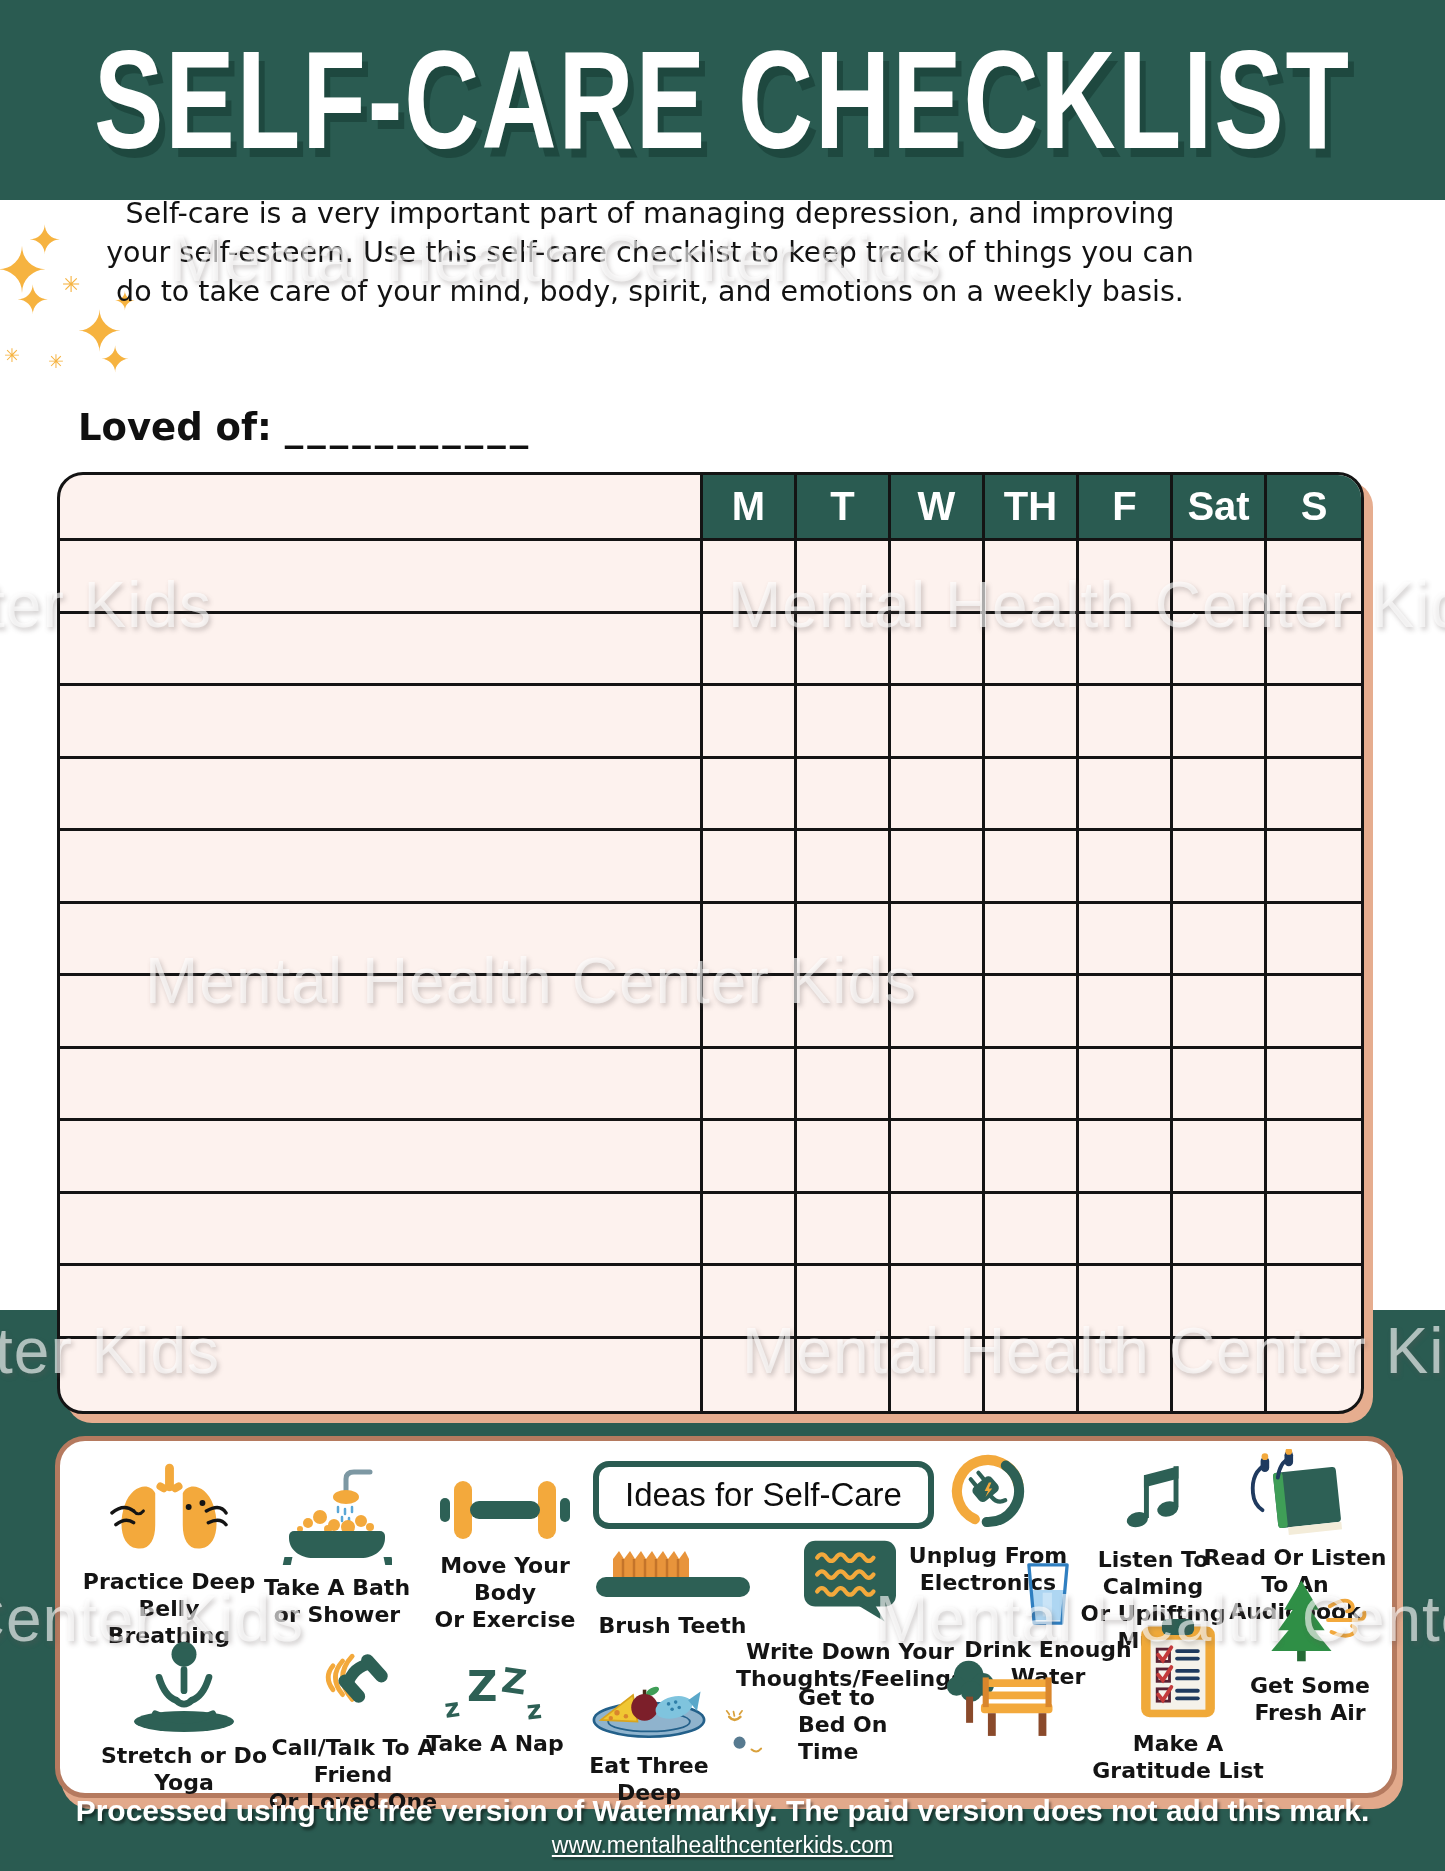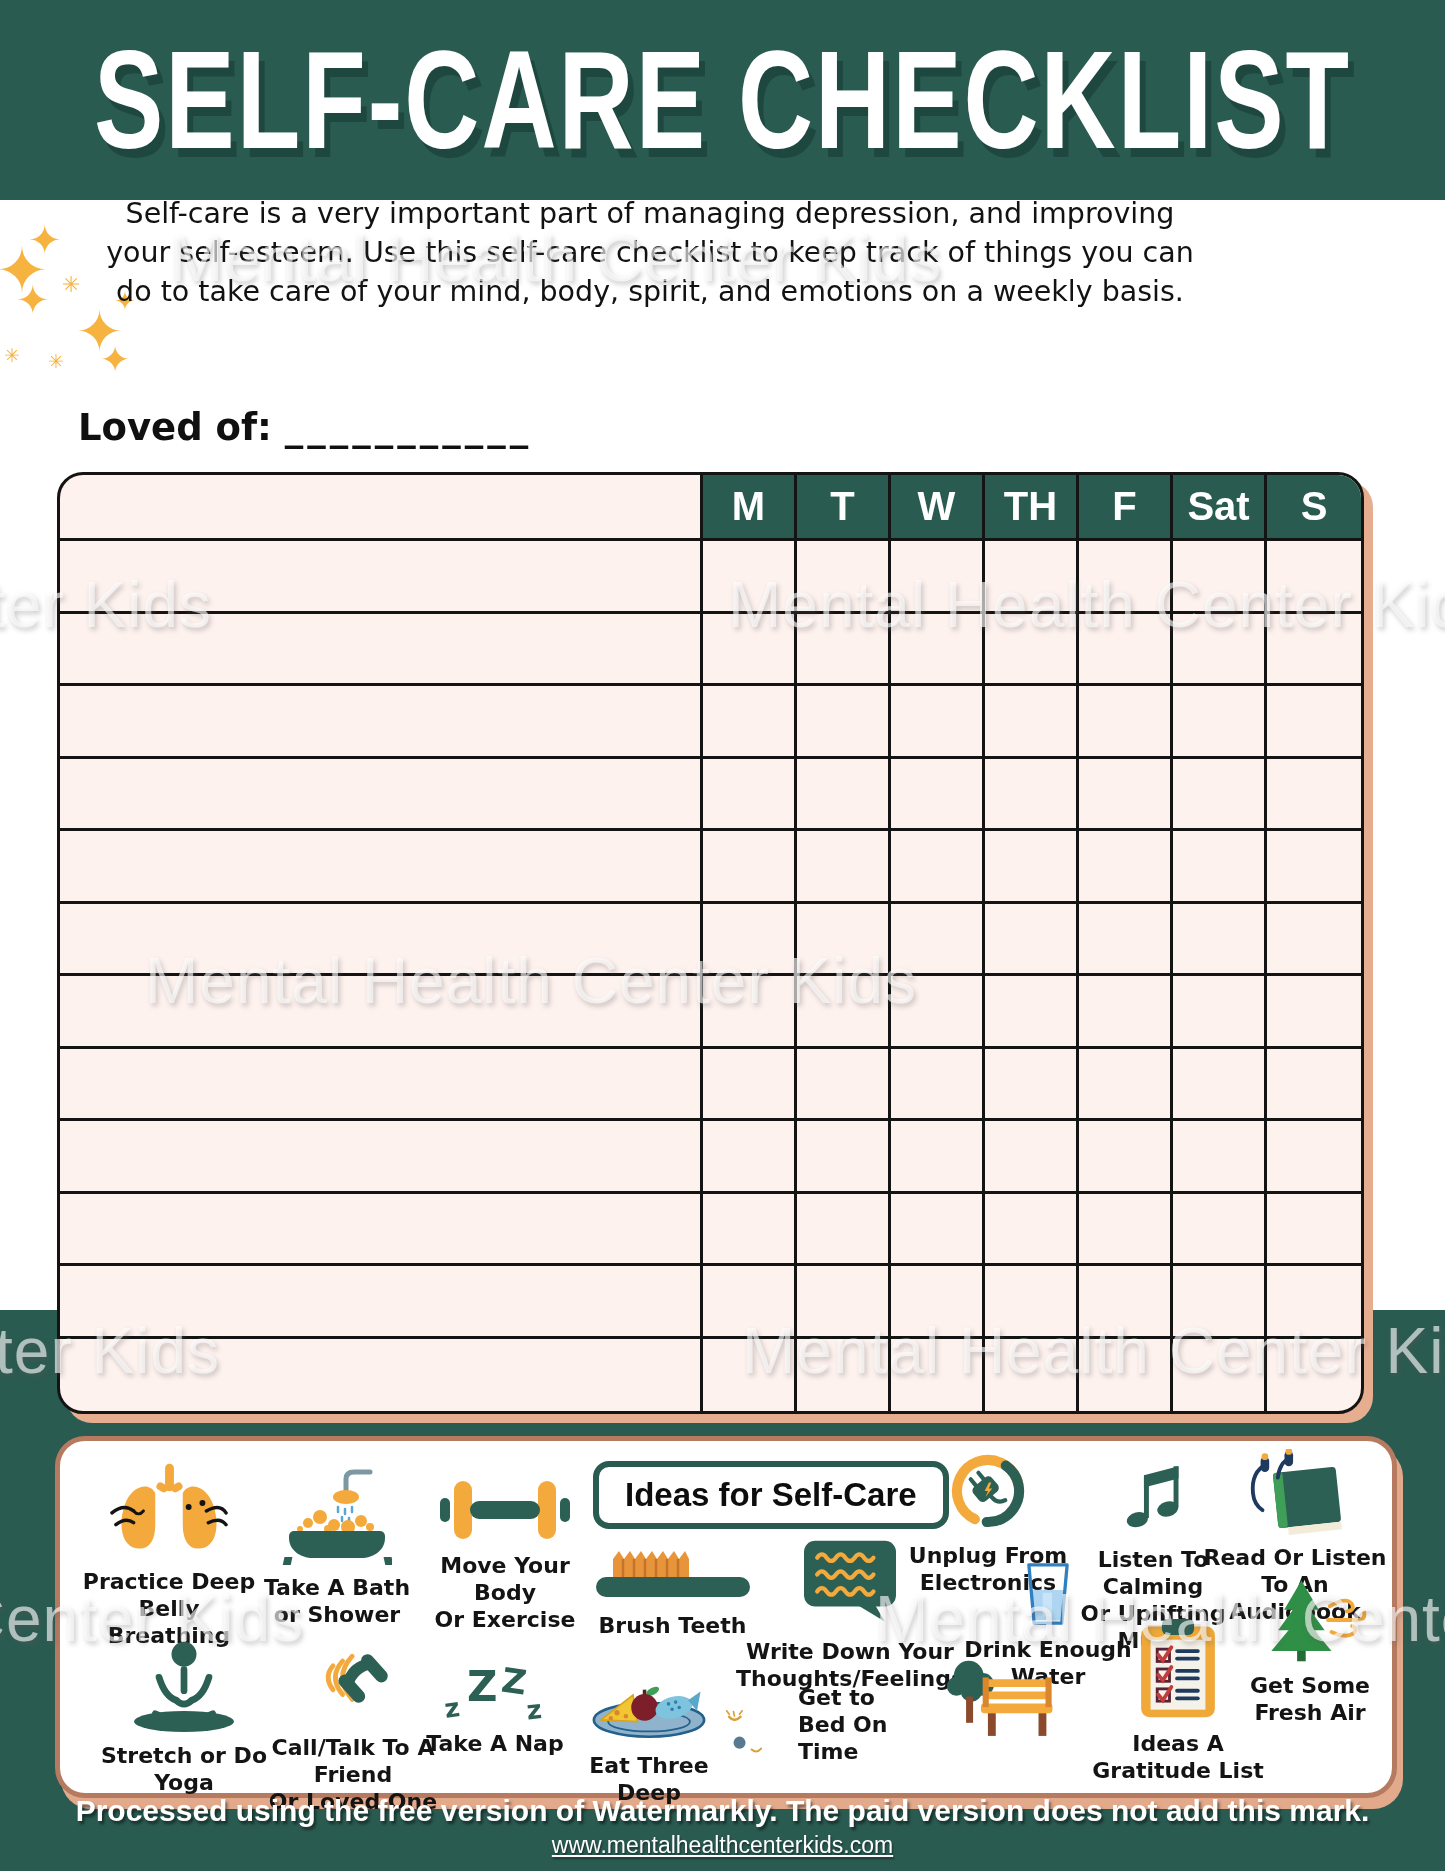--- a/index.html
+++ b/index.html
@@ -59,21 +59,21 @@
   .wm5{left:-552px;top:1314px;}
   .wm6{left:742px;top:1314px;}
   .wm7{left:-468px;top:1582px;}
   .wm8{left:875px;top:1582px;}
 
   
   .ideas-panel{position:absolute;left:55px;top:1436px;width:1332px;height:352px;background:#fff;
                border:5px solid #b57a5f;border-radius:30px;box-shadow:6px 11px 0 #e2a98b;z-index:2;}
   .ideas-pill{position:absolute;left:533px;top:20px;padding:9px 26px;background:#fff;
               border:6px solid #2a5b51;border-radius:16px;
-              font-family:"Liberation Sans",sans-serif;font-weight:bold;font-size:33px;color:#0d0d0d;
+              font-family:"Liberation Sans",sans-serif;font-weight:normal;font-size:33px;color:#0d0d0d;
               white-space:nowrap;}
   .idea{position:absolute;display:flex;flex-direction:column;align-items:center;gap:5px;
         text-align:center;}
   .idea .ilabel{font-size:22px;font-weight:bold;color:#141414;line-height:27px;white-space:pre-line;}
   .idea.rowlay{flex-direction:row;text-align:left;align-items:center;gap:10px;}
   #idea-0{left:20px;top:14px;width:178px;}
   #idea-1{left:192px;top:24px;width:170px;}
   #idea-2{left:350px;top:36px;width:190px;}
   #idea-3{left:520px;top:102px;width:185px;}
   #idea-4{left:696px;top:96px;width:188px;}
@@ -575,21 +575,21 @@
           <g stroke="#1f3a5f" stroke-width="4" stroke-linecap="round">
             <line x1="44" y1="36" x2="66" y2="36"></line>
               <line x1="44" y1="44" x2="66" y2="44"></line>
             <line x1="44" y1="57" x2="66" y2="57"></line>
               <line x1="44" y1="65" x2="66" y2="65"></line>
             <line x1="44" y1="78" x2="66" y2="78"></line>
               <line x1="44" y1="86" x2="66" y2="86"></line>
           </g>
         </svg>
       </span>
-      <span class="ilabel">Ideas A Gratitude List</span>
+      <span class="ilabel">Make A Gratitude List</span>
     </div>
 
     <div class="idea" id="idea-16">
       <span>
         <svg width="130" height="86" viewBox="0 0 130 100">
           <polygon points="55,4 35,38 75,38" fill="#2f8f46"></polygon>
           <polygon points="55,24 28,62 82,62" fill="#2f8f46"></polygon>
           <polygon points="55,44 20,86 90,86" fill="#2f8f46"></polygon>
           <rect x="50" y="86" width="10" height="12" fill="#256b36"></rect>
           <g stroke="#f3a93c" stroke-width="4.5" fill="none" stroke-linecap="round">

